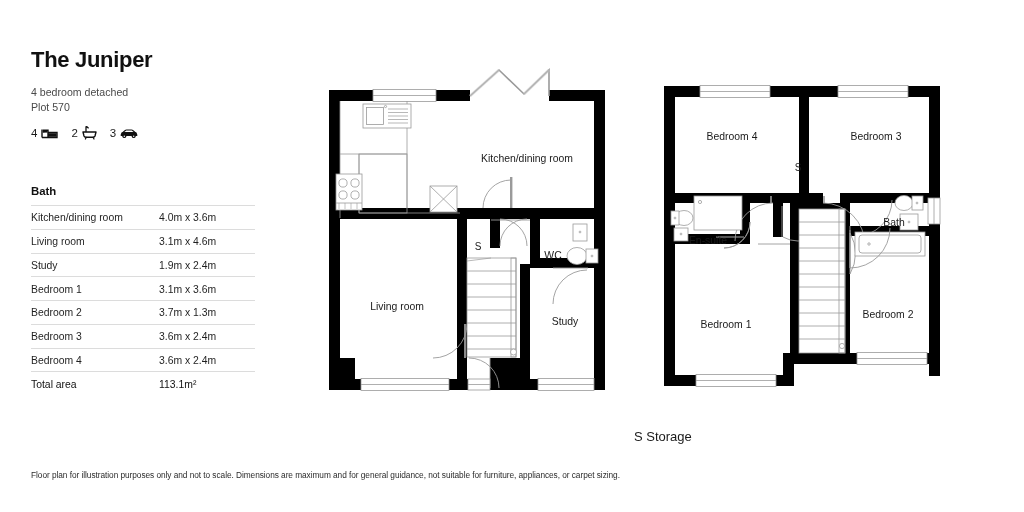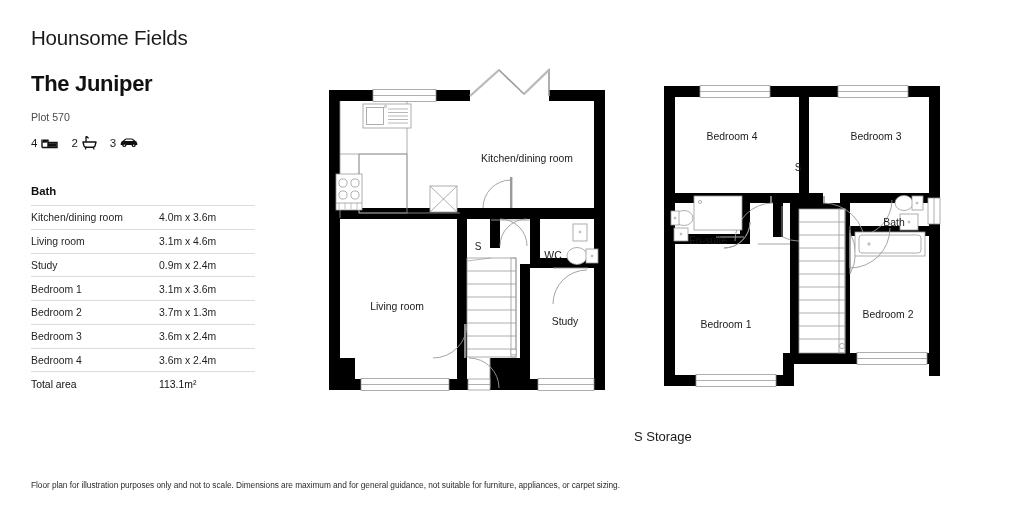--- a/index.html
+++ b/index.html
@@ -94,44 +94,44 @@
   #legend {
     position: absolute;
     left: 634px;
     top: 429px;
     font-size: 13px;
     color: #1a1a1a;
   }
   #footer-note {
     position: absolute;
     left: 31px;
-    top: 480px;
+    top: 470px;
     font-size: 8.3px;
     color: #2b2b2b;
     letter-spacing: -0.05px;
   }
 
   .rlabel {
     font-family: "Liberation Sans", sans-serif;
     font-size: 10.4px;
     fill: #1a1a1a;
   }
   .rlabel-s {
     font-family: "Liberation Sans", sans-serif;
     font-size: 10px;
     fill: #1a1a1a;
   }
 </style>
 </head>
 <body>
 
 <div id="left-panel">
-  <div id="dev-name">Hounsome Fields</div>
   <div id="plan-name">The Juniper</div>
   <div id="sub-lines">
+    <div>4 bedroom detached</div>
     <div>Plot 570</div>
   </div>
 
   <div id="icon-row">
     <div class="ic-group">
       <span>4</span>
       <span>
         <svg width="17" height="12" viewBox="0 0 17 12">
           <path d="M1 2.5 L1 10.5 M1 10.5 L16 10.5 L16 5.5 L7 5.5 L7 10.5 M7 5.5 L7 3.2 L2.6 3.2 L2.6 5.5" fill="none" stroke="#111" stroke-width="1.4"></path>
           <rect x="7" y="6.2" width="8.6" height="3.6" fill="#111"></rect>
@@ -171,21 +171,21 @@
   <div class="row">
     <div class="rname">Kitchen/dining room</div>
     <div class="rdim">4.0m x 3.6m</div>
   </div>
   <div class="row">
     <div class="rname">Living room</div>
     <div class="rdim">3.1m x 4.6m</div>
   </div>
   <div class="row">
     <div class="rname">Study</div>
-    <div class="rdim">0.9m x 2.4m</div>
+    <div class="rdim">1.9m x 2.4m</div>
   </div>
   <div class="row">
     <div class="rname">Bedroom 1</div>
     <div class="rdim">3.1m x 3.6m</div>
   </div>
   <div class="row">
     <div class="rname">Bedroom 2</div>
     <div class="rdim">3.7m x 1.3m</div>
   </div>
   <div class="row">

